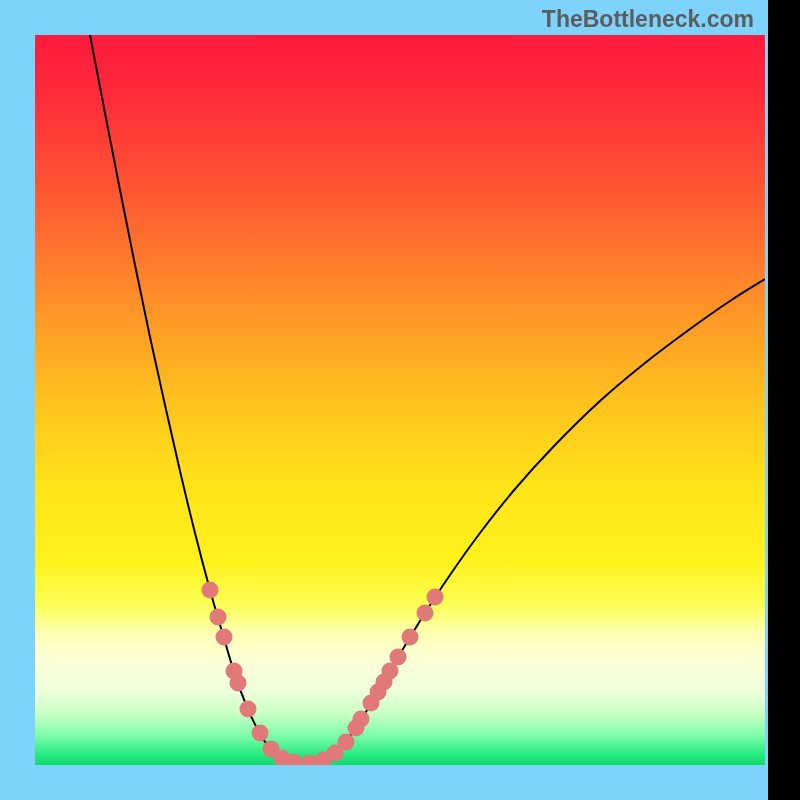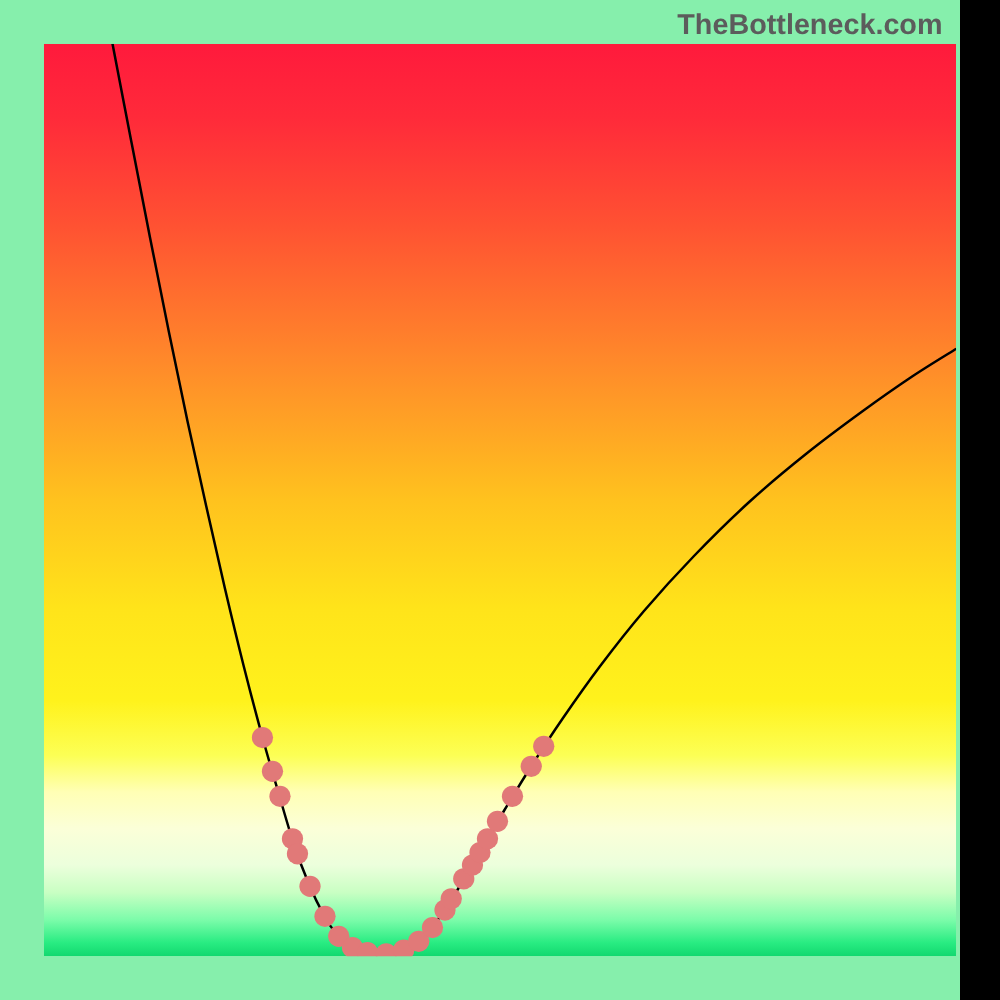--- a/index.html
+++ b/index.html
@@ -1,21 +1,21 @@
 <!DOCTYPE html>
 <html><head>
 <meta charset="utf-8">
 <style>
   * { margin: 0; padding: 0; box-sizing: border-box; }
   html, body { width: 800px; height: 800px; overflow: hidden; background: #000; }
   .frame {
     position: relative;
     width: 768px;
     height: 800px;
-    background: #86efac;
+    background: #7dd3fc;
     text-align: right;
   }
   .watermark {
     position: absolute;
     top: 6px;
     right: 14px;
     font-family: Arial, Helvetica, sans-serif;
     font-size: 23px;
     font-weight: bold;
     color: #5c5c5c;

